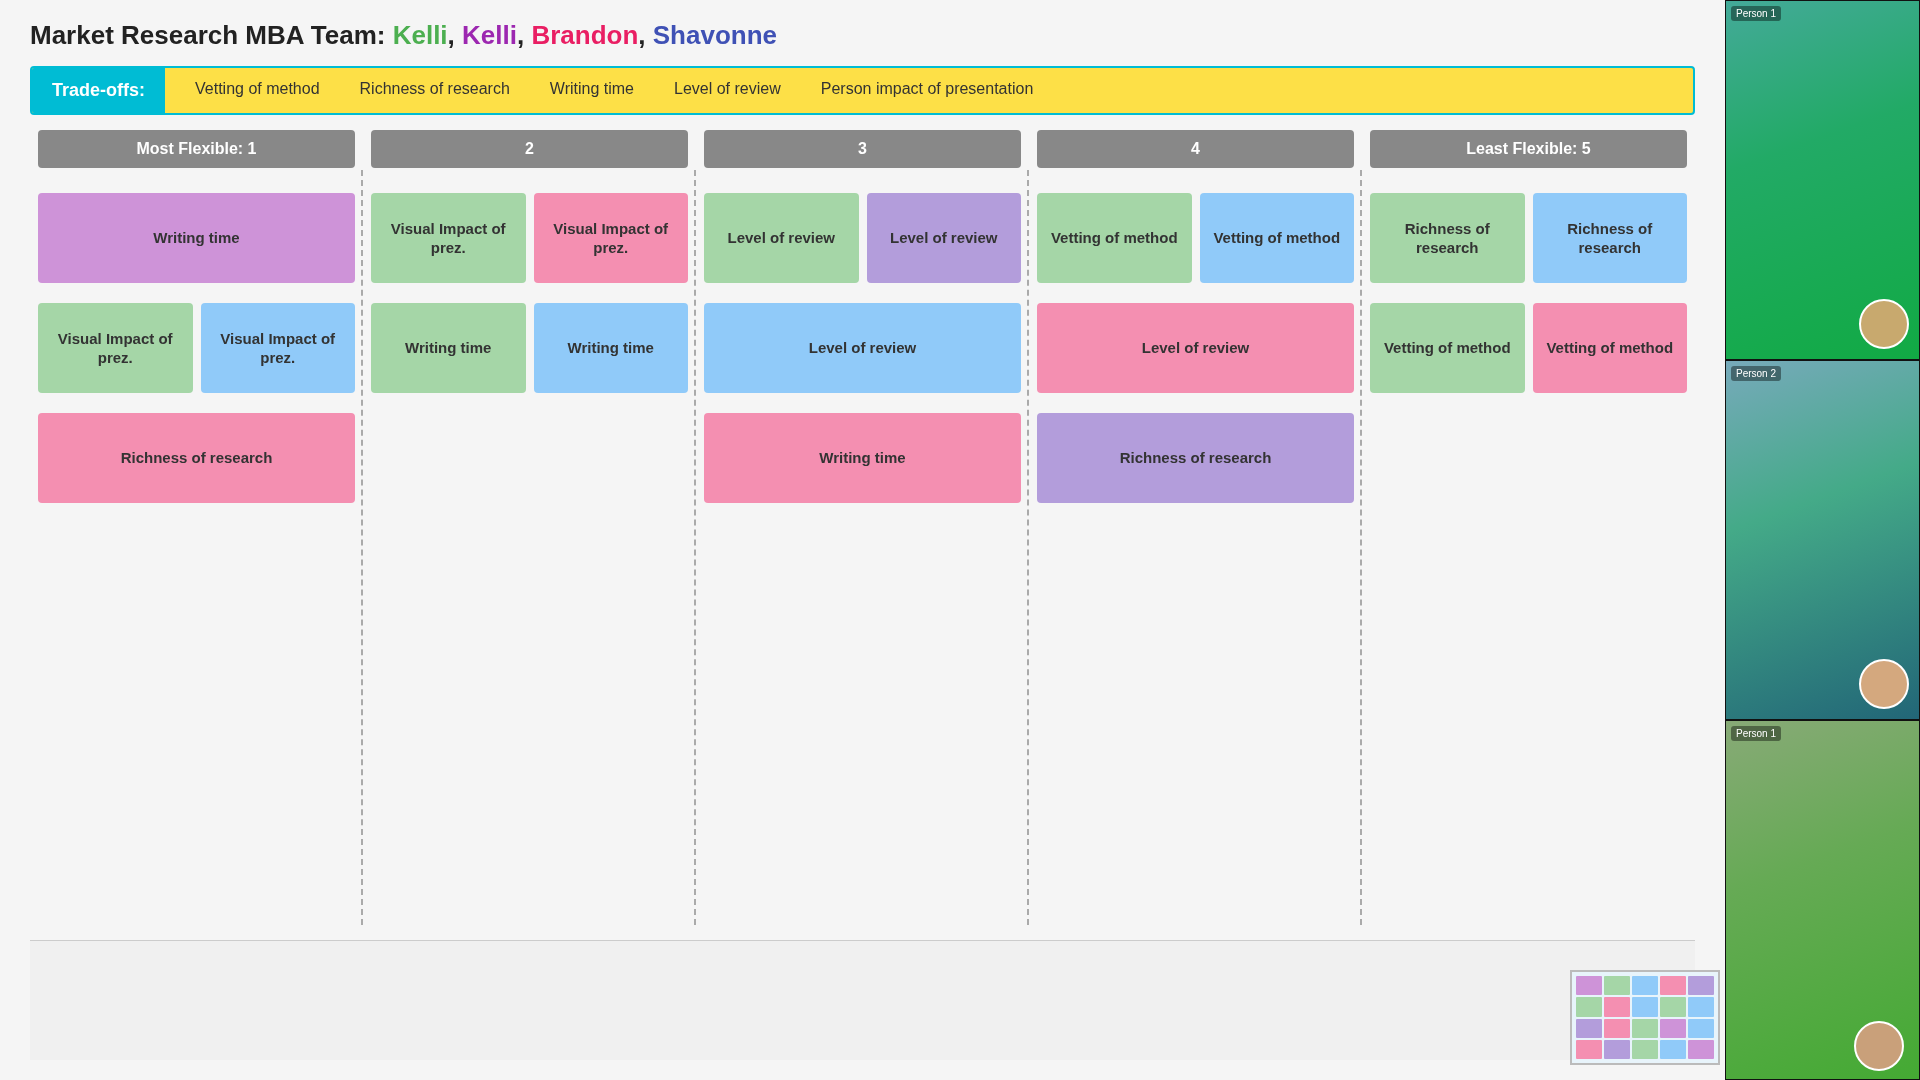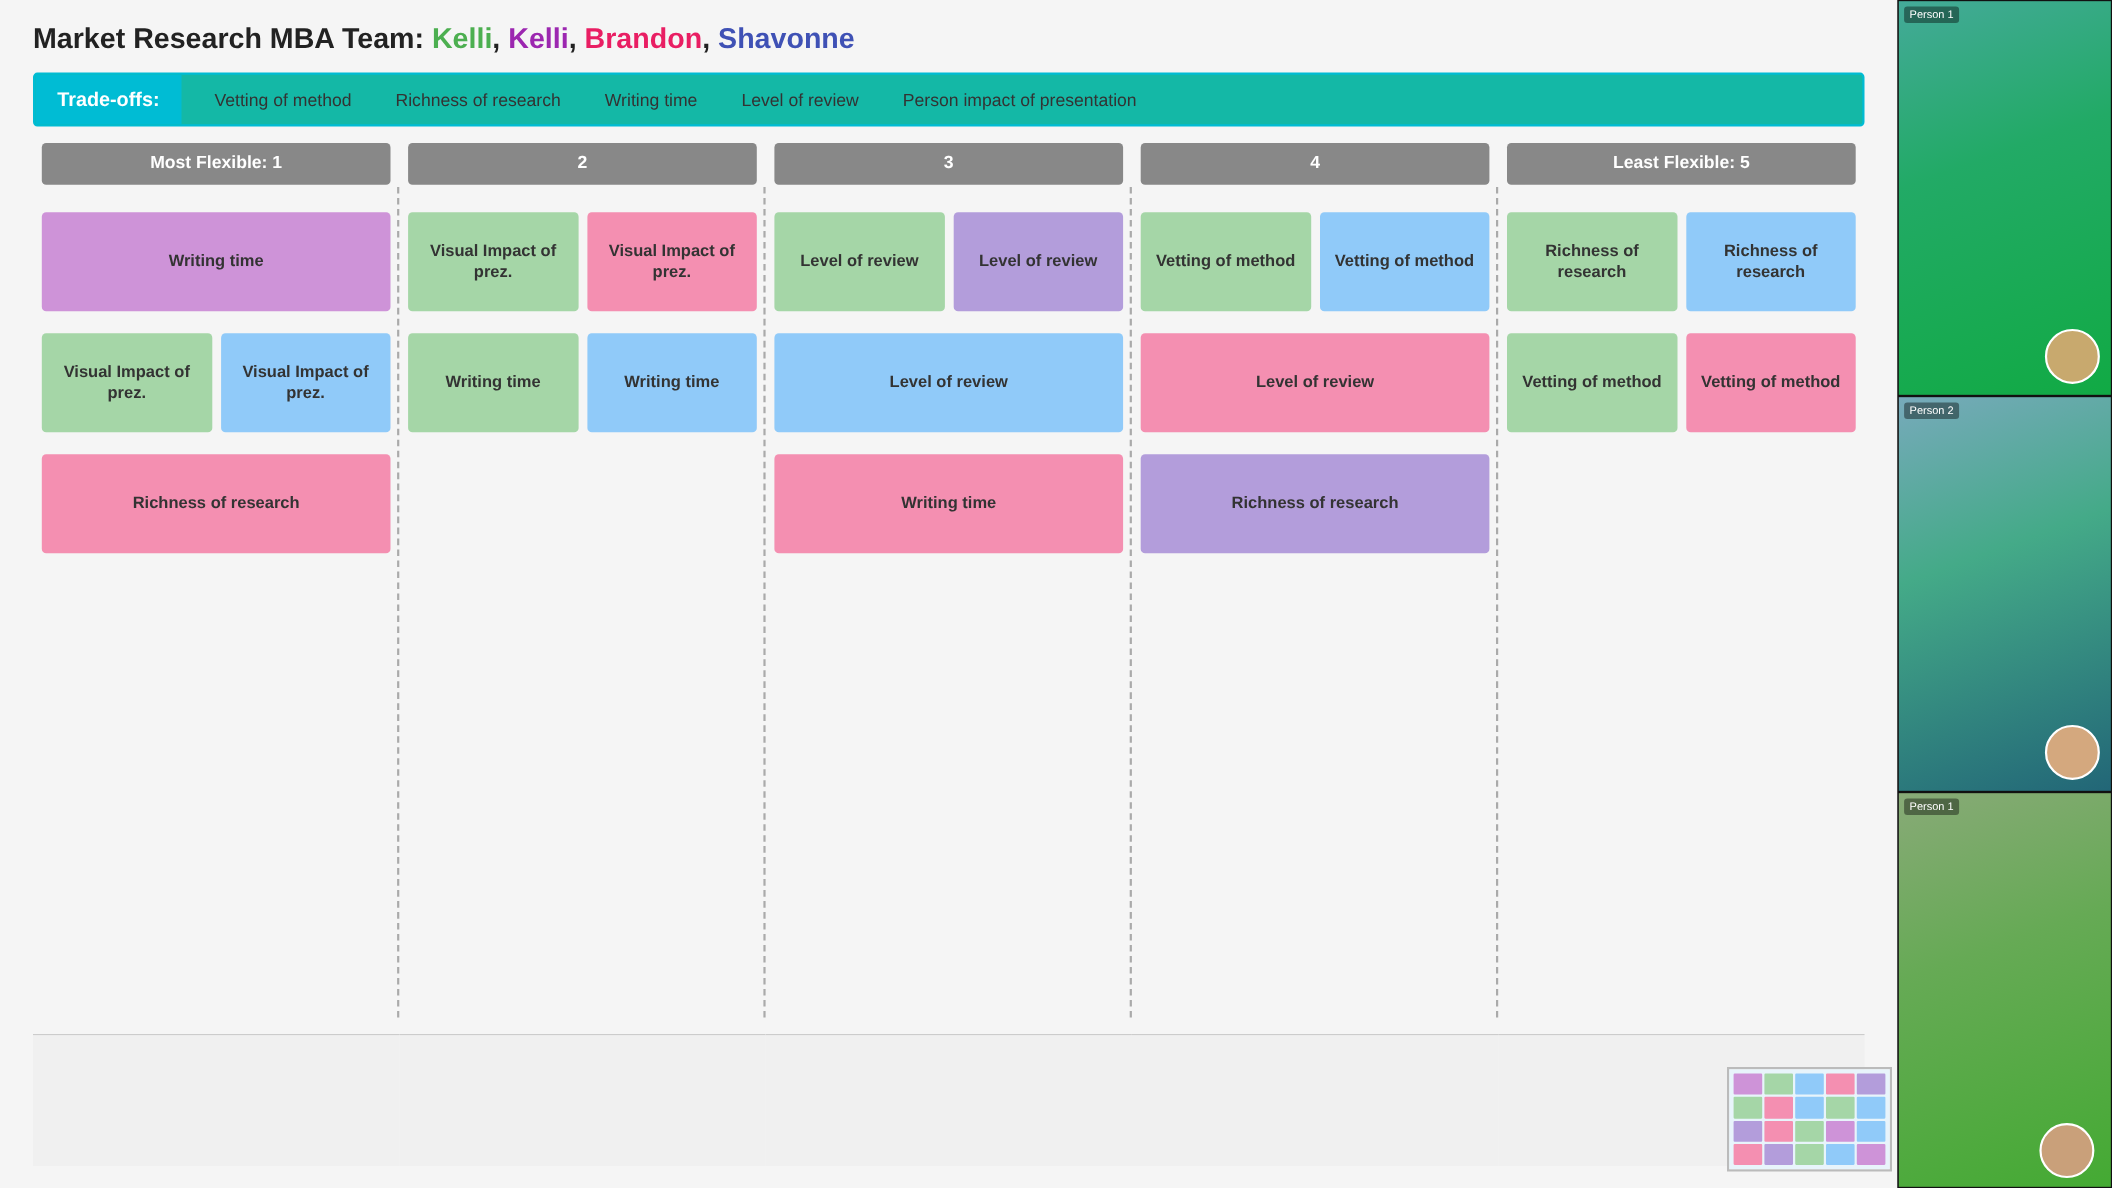--- a/index.html
+++ b/index.html
@@ -24,25 +24,25 @@
       font-weight: bold;
       color: #222;
     }
     .name-kelli { color: #4caf50; font-weight: bold; }
     .name-venu { color: #9c27b0; font-weight: bold; }
     .name-brandon { color: #e91e63; font-weight: bold; }
     .name-shavonne { color: #3f51b5; font-weight: bold; }
 
     .tradeoffs-bar {
       display: flex;
-      align-items: flex-end;
+      align-items: flex-start;
       border: 2px solid #00bcd4;
       border-radius: 4px;
       overflow: hidden;
-      background: #14b8a6;
+      background: #fde047;
     }
     .tradeoffs-label {
       background: #00bcd4;
       color: white;
       font-weight: bold;
       font-size: 18px;
       padding: 12px 20px;
       white-space: nowrap;
     }
     .tradeoffs-items {

